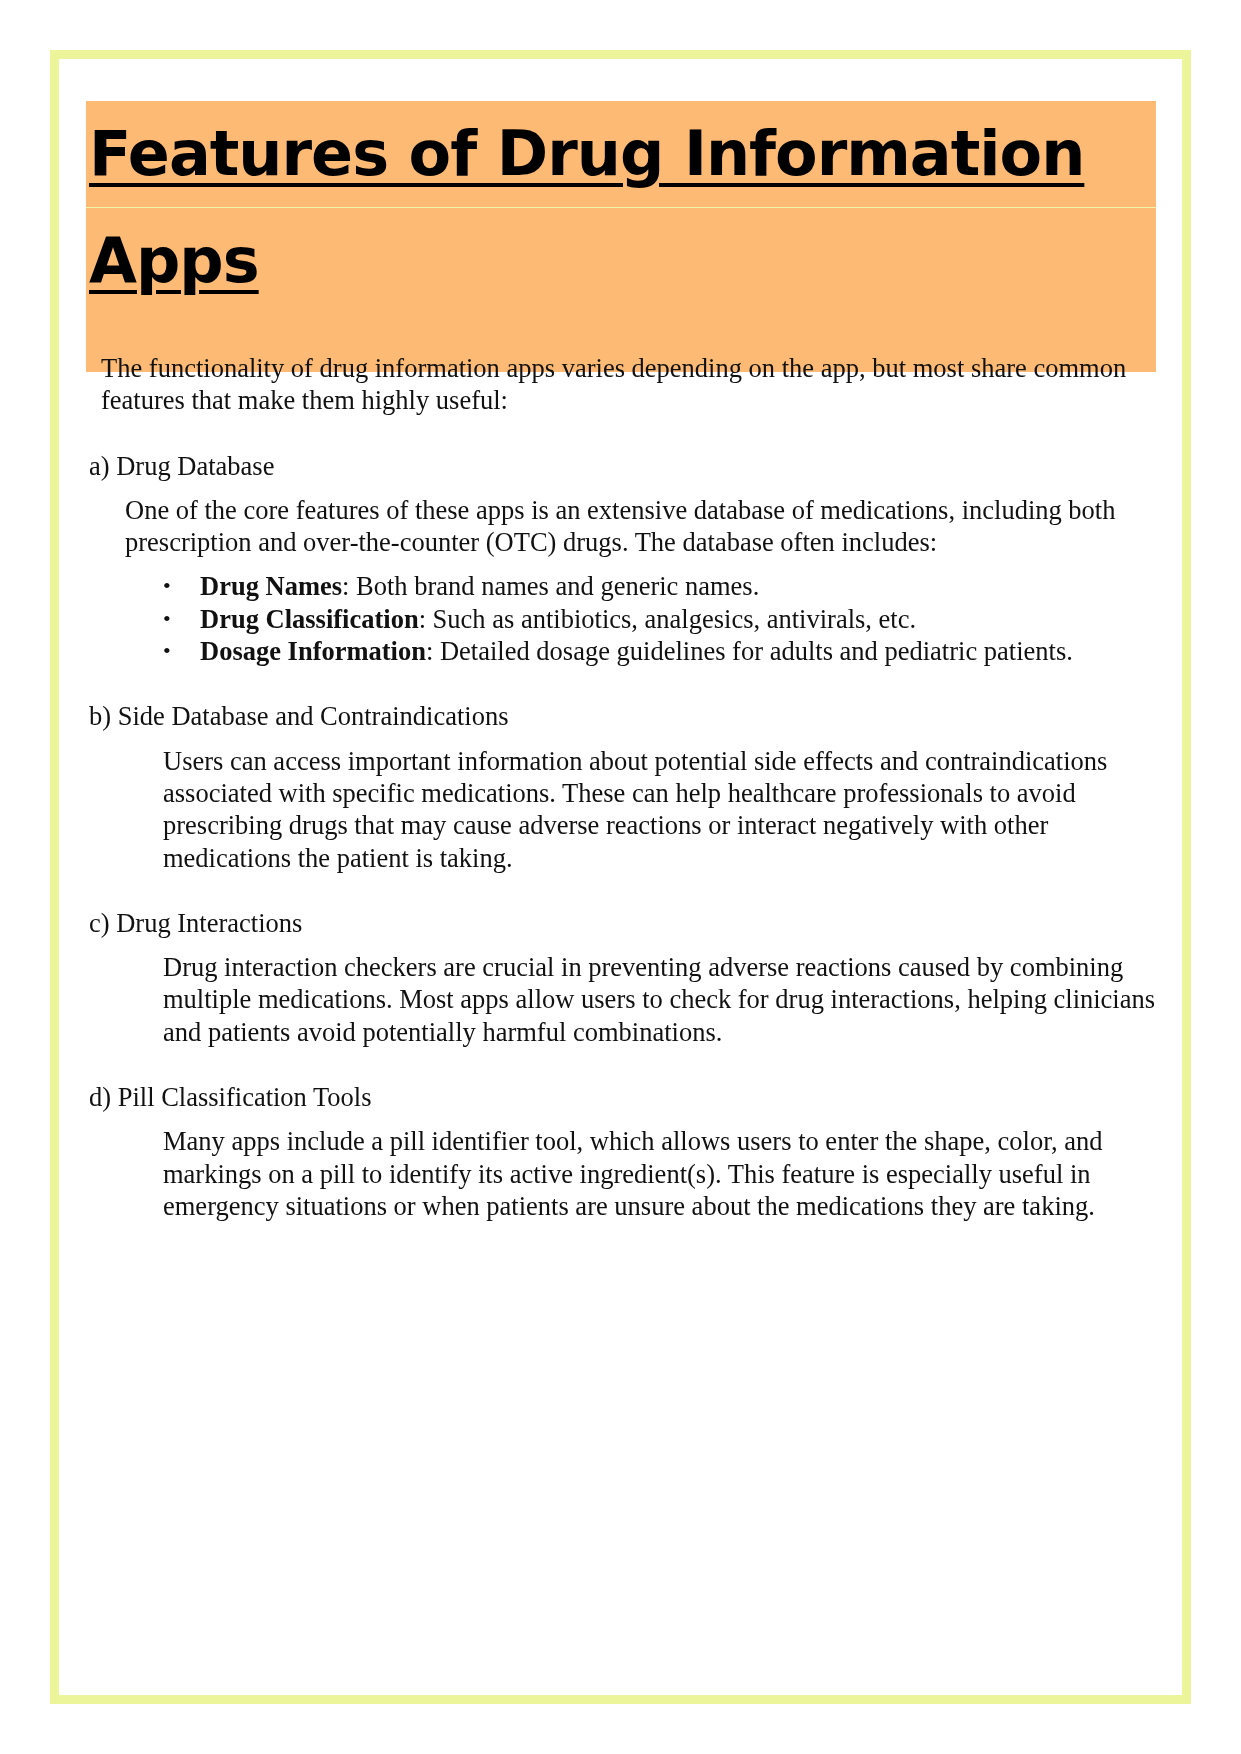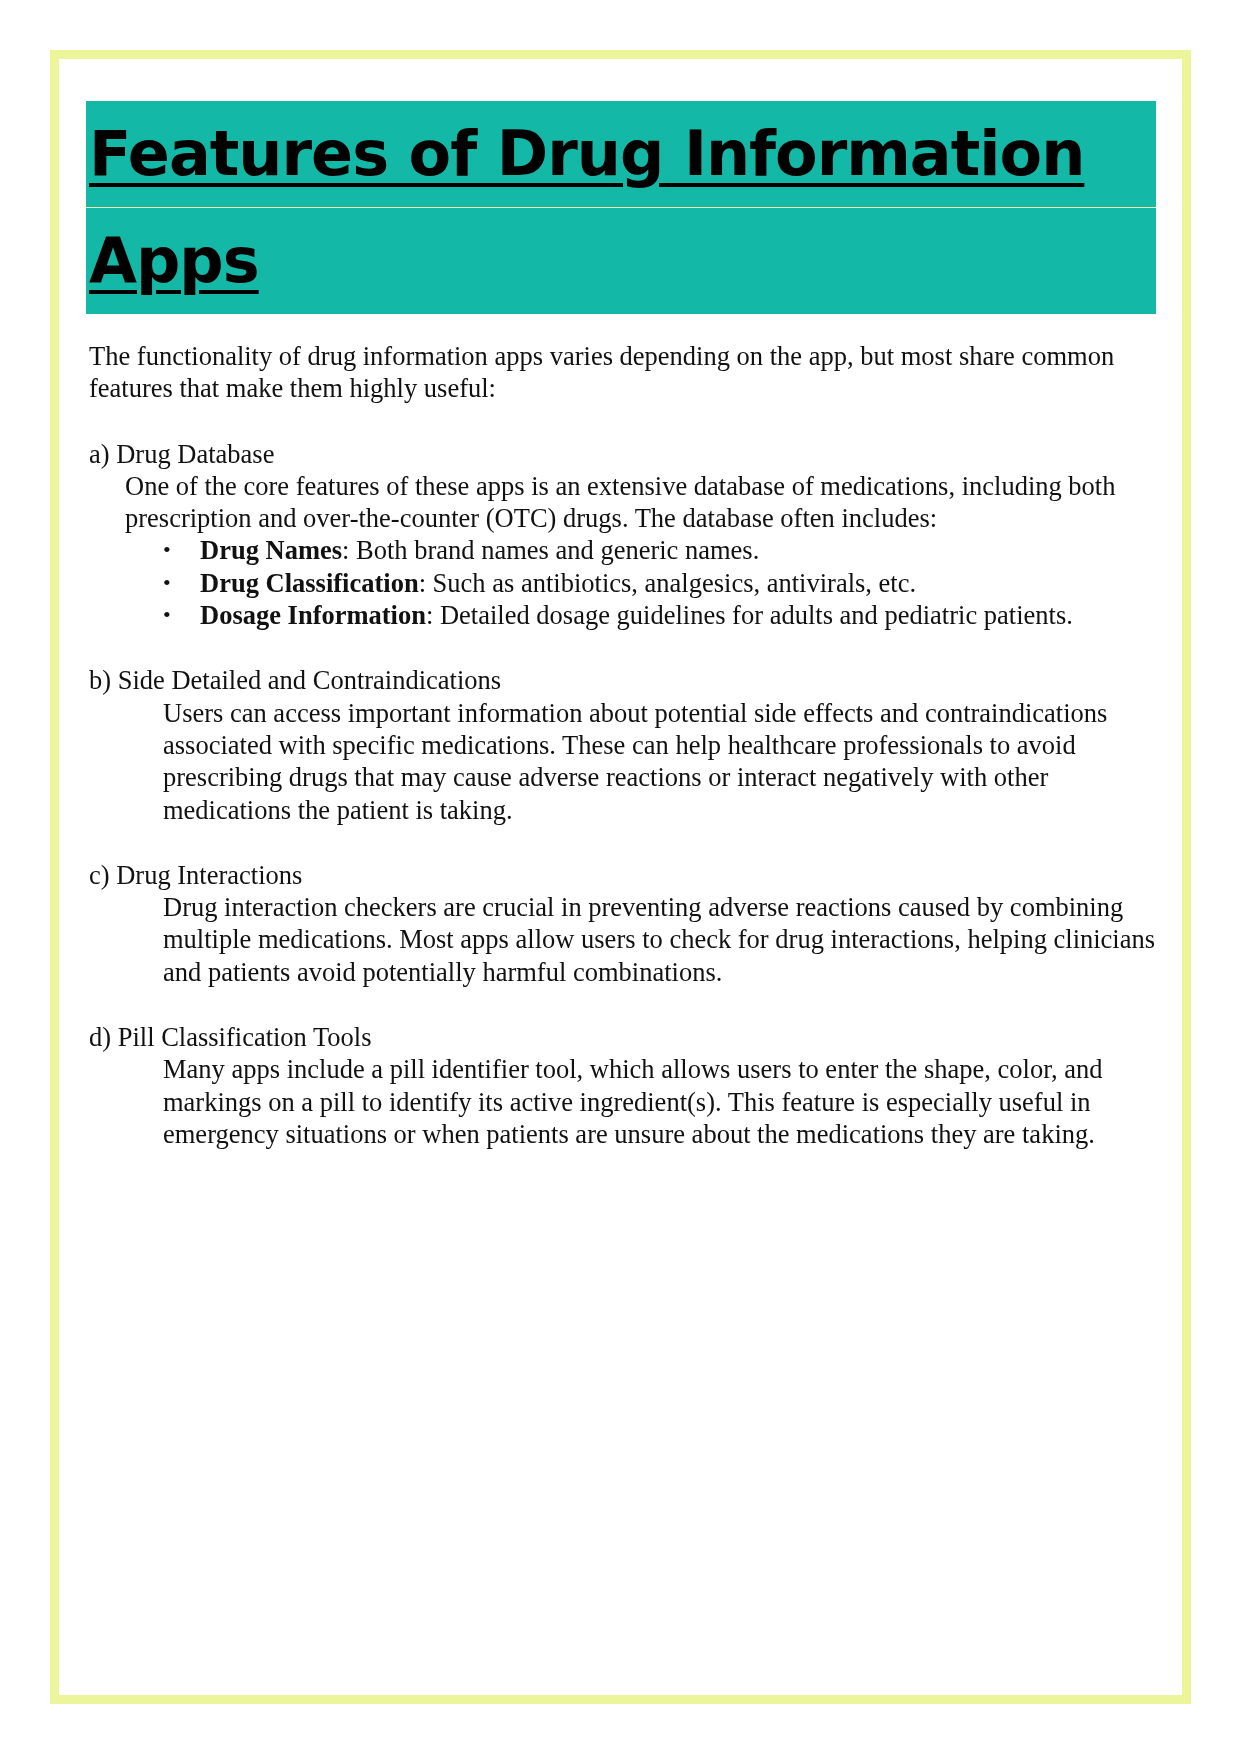--- a/index.html
+++ b/index.html
@@ -2,39 +2,39 @@
 <html><head>
 <meta charset="utf-8">
 <style>
   html, body { margin: 0; padding: 0; background: #ffffff; }
   body { width: 1241px; height: 1754px; position: relative; overflow: hidden; }
   .frame {
     position: absolute; left: 50px; top: 50px; width: 1141px; height: 1654px;
     box-sizing: border-box; border: 9px solid #EDF59A; background: #ffffff;
   }
   .title-box {
-    position: absolute; left: 86px; top: 101px; width: 1070px; height: 213px;
-    background: #14b8a6;
+    position: absolute; left: 86px; top: 101px; width: 1070px; height: 271px;
+    background: #fdba74;
   }
   .title-line {
     position: absolute; left: 3px; height: 106px; width: 1067px;
     font-family: "DejaVu Sans", sans-serif; font-weight: bold;
     font-size: 62px; line-height: 106px; color: #000;
     letter-spacing: -1px;
   }
   .title-line span { text-decoration: underline; text-decoration-thickness: 4px; text-underline-offset: 8px; }
   .title-line.l1 { top: 0; }
   .title-line.l2 { top: 107px; }
   .title-sep { position: absolute; left: 0; top: 106px; width: 1070px; height: 1px; background: #F0F6A8; }
   .content {
     position: absolute; left: 89px; top: 340px; width: 1080px;
     font-family: "Liberation Serif", "DejaVu Serif", serif; font-size: 26.5px;
     line-height: 32.3px; color: #111;
   }
-  p { margin: 0; }
+  p { margin: 12px; }
   .intro { margin-bottom: 33px; }
   .sec-h { font-weight: normal; margin: 0; }
   .body-a { margin-left: 36px; }
   .body-x { margin-left: 74px; }
   ul.bullets { list-style: none; margin: 0; padding: 0; margin-left: 111px; }
   ul.bullets li { position: relative; padding-left: 0; }
   ul.bullets li::before {
     content: "\2022"; position: absolute; left: -37px; top: 0; font-size: 22px;
   }
   .section { margin-bottom: 33px; }
@@ -58,21 +58,21 @@
     <p class="sec-h">a) Drug Database</p>
     <p class="body-a">One of the core features of these apps is an extensive database of medications, including both prescription and over-the-counter (OTC) drugs. The database often includes:</p>
     <ul class="bullets">
       <li><b>Drug Names</b><span>: Both brand names and generic names.</span></li>
       <li><b>Drug Classification</b><span>: Such as antibiotics, analgesics, antivirals, etc.</span></li>
       <li><b>Dosage Information</b><span>: Detailed dosage guidelines for adults and pediatric patients.</span></li>
     </ul>
   </div>
 
   <div class="section">
-    <p class="sec-h">b) Side Detailed and Contraindications</p>
+    <p class="sec-h">b) Side Database and Contraindications</p>
     <p class="body-x">Users can access important information about potential side effects and contraindications associated with specific medications. These can help healthcare professionals to avoid prescribing drugs that may cause adverse reactions or interact negatively with other medications the patient is taking.</p>
   </div>
 
   <div class="section">
     <p class="sec-h">c) Drug Interactions</p>
     <p class="body-x">Drug interaction checkers are crucial in preventing adverse reactions caused by combining multiple medications. Most apps allow users to check for drug interactions, helping clinicians and patients avoid potentially harmful combinations.</p>
   </div>
 
   <div class="section">
     <p class="sec-h">d) Pill Classification Tools</p>

